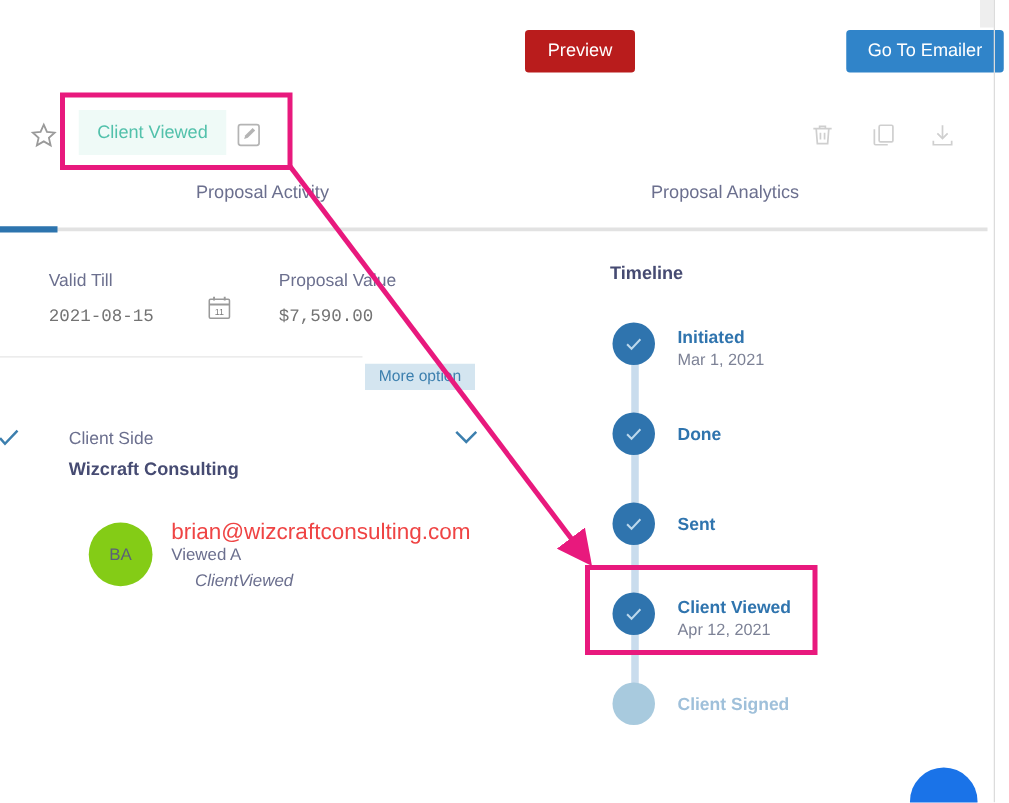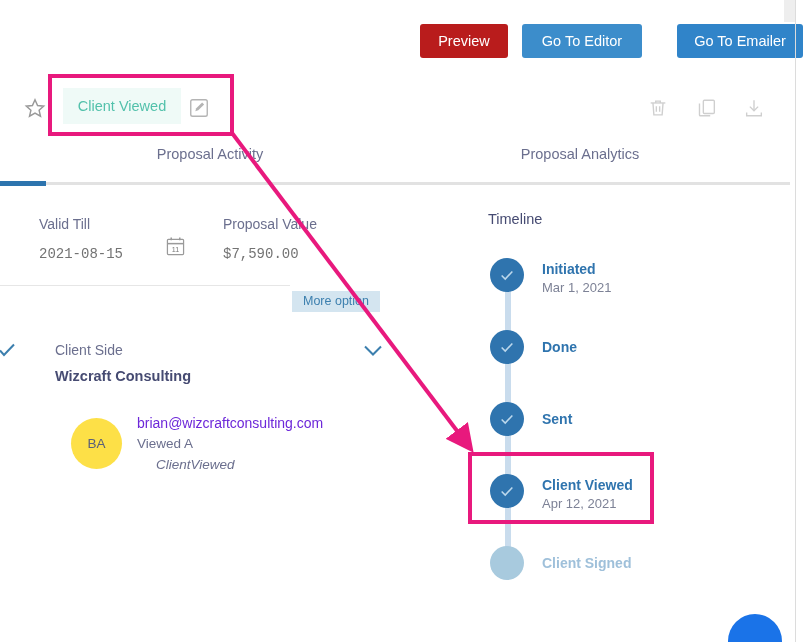--- a/index.html
+++ b/index.html
@@ -65,27 +65,27 @@
     background:#d4e5f0;color:#3c7fae;font-size:12.5px;text-align:center;line-height:21px;}
 
   
   .client-check{position:absolute;left:-2px;top:341px;width:18px;height:18px;}
   .client-label{position:absolute;left:55px;top:342px;font-size:14px;color:#6b6f8e;}
   .client-name{position:absolute;left:55px;top:368px;font-size:14.5px;color:#464b72;font-weight:bold;}
   .chevron{position:absolute;left:363px;top:343px;width:20px;height:13px;}
 
   
   .avatar{position:absolute;left:71px;top:418px;width:51px;height:51px;border-radius:50%;
-    background:#fde047;color:#5b6079;font-size:13.5px;display:flex;align-items:center;justify-content:center;}
-  .c-email{position:absolute;left:137px;top:415px;font-size:14px;color:#6d28d9;}
+    background:#84cc16;color:#5b6079;font-size:13.5px;display:flex;align-items:center;justify-content:center;}
+  .c-email{position:absolute;left:137px;top:415px;font-size:18px;color:#ef4444;}
   .c-name{position:absolute;left:137px;top:436px;font-size:13.5px;color:#6b6f8e;}
   .c-status{position:absolute;left:137px;top:457px;font-size:13.5px;color:#6b6f8e;font-style:italic;margin-left:19px;}
 
   
-  .tl-title{position:absolute;left:488px;top:211px;font-size:14.5px;color:#464b72;font-weight:normal;}
+  .tl-title{position:absolute;left:488px;top:211px;font-size:14.5px;color:#464b72;font-weight:bold;}
   .tl-line{position:absolute;left:505px;top:276px;width:6px;height:290px;background:#c9dced;}
   .tl-item{position:absolute;left:490px;}
   .tl-dot{position:absolute;left:0;top:0;width:34px;height:34px;border-radius:50%;
     background:#2f74ae;display:flex;align-items:center;justify-content:center;}
   .tl-dot.inactive{background:#a8cade;}
   .tl-label{position:absolute;left:52px;top:3px;font-size:14px;color:#2f74ae;font-weight:bold;white-space:nowrap;}
   .tl-label.muted{color:#9fc0da;}
   .tl-date{position:absolute;left:52px;top:22px;font-size:13px;color:#7d8296;white-space:nowrap;}
 
   
@@ -98,21 +98,20 @@
   .anno-timeline{left:468px;top:452px;width:186px;height:72px;}
   .arrow-svg{position:absolute;left:0;top:0;width:807px;height:642px;pointer-events:none;}
 </style>
 </head>
 <body>
 
 <div class="page">
 
   <div class="top-actions">
     <button class="btn btn-preview">Preview</button>
-    <button class="btn btn-editor">Go To Editor</button>
     <button class="btn btn-emailer">Go To Emailer</button>
   </div>
 
   <div class="status-row"></div>
 
   <span class="star-icon">
     <svg width="22" height="22" viewBox="0 0 24 24" fill="none" stroke="#9a9a9a" stroke-width="1.6">
       <polygon points="12,3 14.8,9.3 21.5,10 16.5,14.5 18,21 12,17.6 6,21 7.5,14.5 2.5,10 9.2,9.3"></polygon>
     </svg>
   </span>

